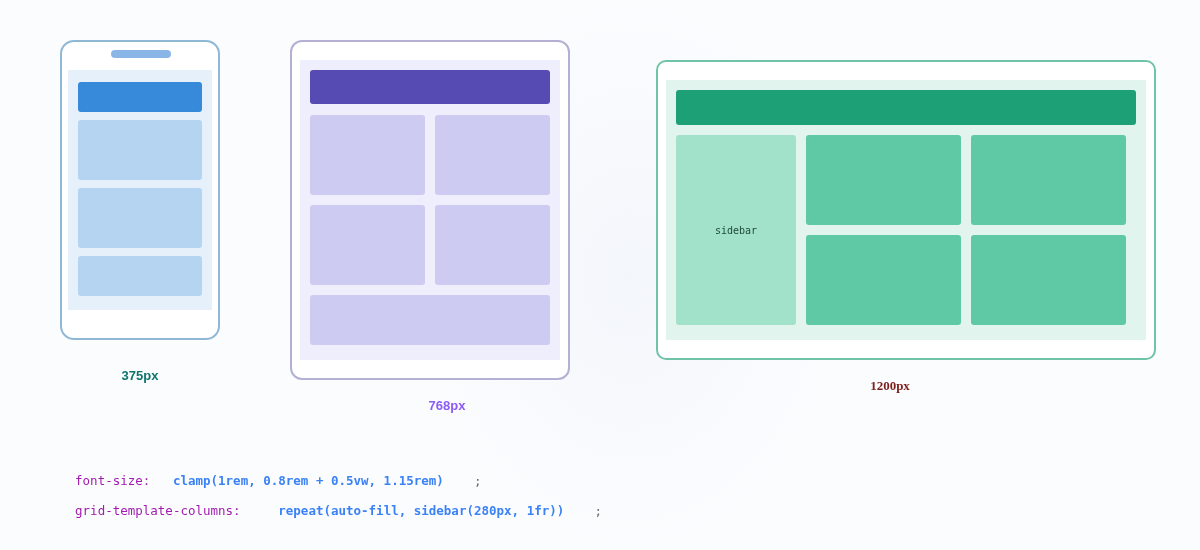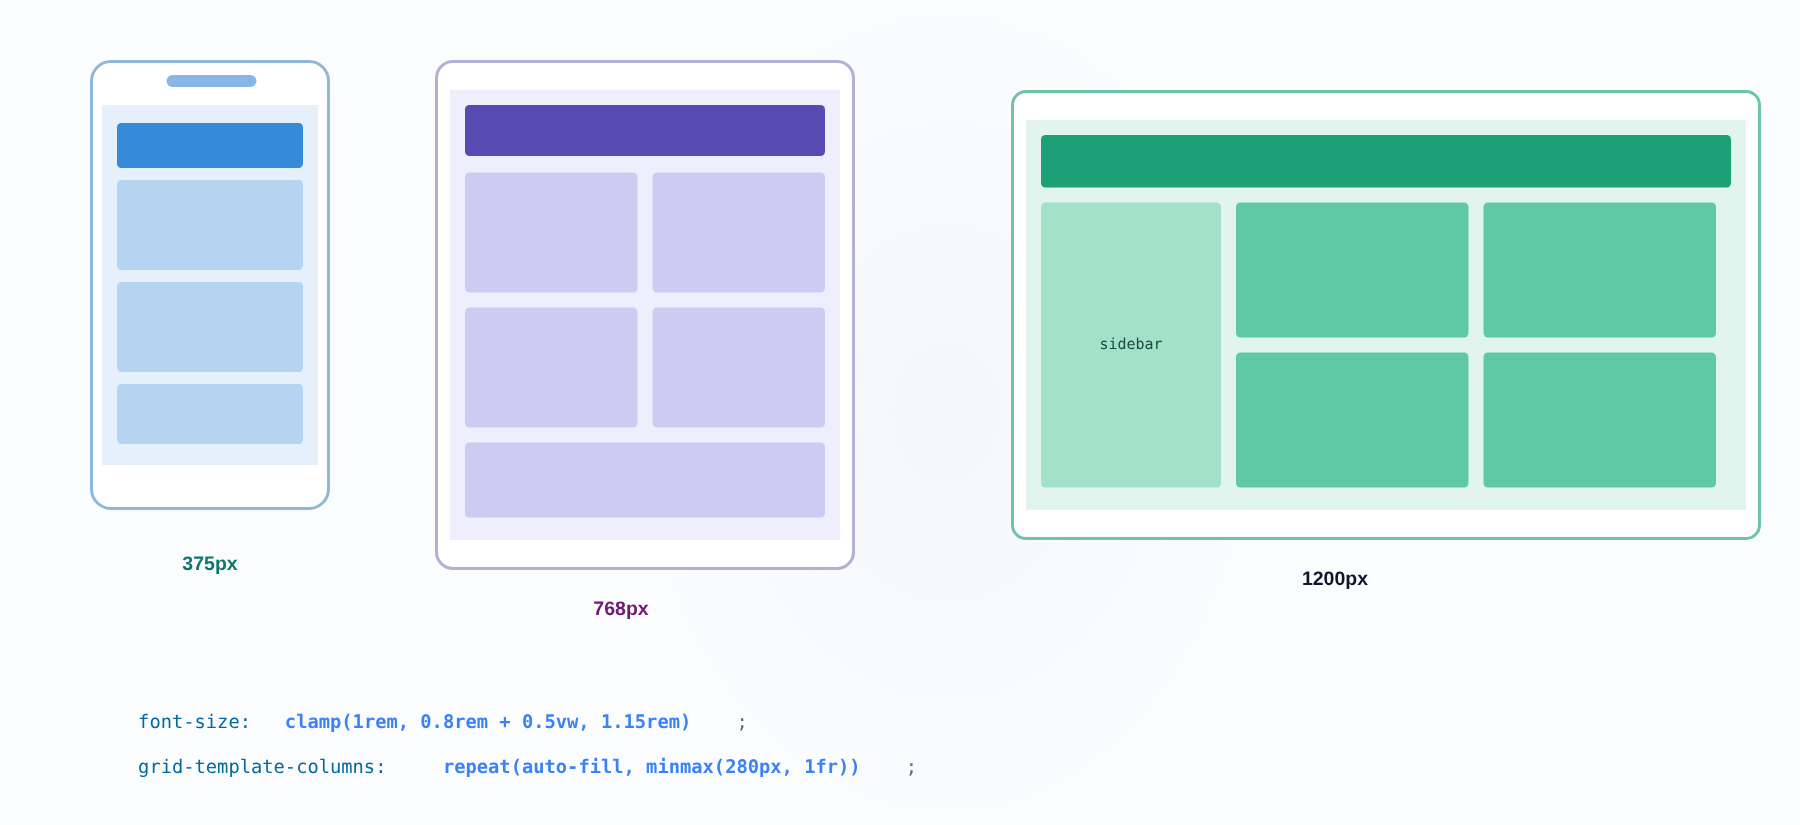--- a/index.html
+++ b/index.html
@@ -18,27 +18,27 @@
   .blk { position: absolute; border-radius: 3px; }
 
   
   #mobile { left: 60px; top: 40px; width: 160px; height: 300px; border: 2px solid #8fb8d6; border-radius: 14px; }
   #mobile .notch { position: absolute; left: 49px; top: 8px; width: 60px; height: 8px; border-radius: 4px; background: #89b6e6; }
   #mobile .screen { left: 6px; top: 28px; width: 144px; height: 240px; background: #e6f0fb; }
   
   #tablet { left: 290px; top: 40px; width: 280px; height: 340px; border: 2px solid #b3b0d4; border-radius: 12px; }
   #tablet .screen { left: 8px; top: 18px; width: 260px; height: 300px; background: #eeeefc; }
   
-  #desktop { left: 674px; top: 60px; width: 500px; height: 300px; border: 2px solid #6fc4a8; border-radius: 10px; }
+  #desktop { left: 656px; top: 60px; width: 500px; height: 300px; border: 2px solid #6fc4a8; border-radius: 10px; }
   #desktop .screen { left: 8px; top: 18px; width: 480px; height: 260px; background: #e2f4ee; }
   .sidebar-label { position: absolute; left: 0; right: 0; top: 50%; transform: translateY(-50%); text-align: center; font-family: "DejaVu Sans Mono", monospace; font-size: 10px; color: #1e4a3c; }
 
   .caption { position: absolute; font-weight: bold; font-size: 13px; text-align: center; width: 120px; }
   .code-line { position: absolute; left: 60px; font-family: "DejaVu Sans Mono", monospace; font-size: 12.5px; white-space: pre; }
-  .code-prop { color: #0369a1; margin-left: 17px; }
+  .code-prop { color: #a21caf; }
   .code-val { color: #3b82f6; font-weight: bold; }
   .code-semi { color: #6a6a6a; }
 </style>
 </head>
 <body>
 
 <div class="glow"></div>
 
 <div class="device" id="mobile">
   <div class="notch"></div>
@@ -54,34 +54,34 @@
 <div class="device" id="tablet">
   <div class="screen">
     <div class="blk" style="left:10px;top:10px;width:240px;height:34px;background:#554bb3;"></div>
     <div class="blk" style="left:10px;top:55px;width:115px;height:80px;background:#cecbf3;"></div>
     <div class="blk" style="left:135px;top:55px;width:115px;height:80px;background:#cecbf3;"></div>
     <div class="blk" style="left:10px;top:145px;width:115px;height:80px;background:#cecbf3;"></div>
     <div class="blk" style="left:135px;top:145px;width:115px;height:80px;background:#cecbf3;"></div>
     <div class="blk" style="left:10px;top:235px;width:240px;height:50px;background:#cecbf3;"></div>
   </div>
 </div>
-<div class="caption" style="left:354px;top:398px;color:#701a75;">768px</div>
+<div class="caption" style="left:387px;top:398px;color:#8b5cf6;">768px</div>
 
 <div class="device" id="desktop">
   <div class="screen">
     <div class="blk" style="left:10px;top:10px;width:460px;height:35px;background:#1da075;"></div>
     <div class="blk" style="left:10px;top:55px;width:120px;height:190px;background:#a2e1ca;">
       <span class="sidebar-label">sidebar</span>
     </div>
     <div class="blk" style="left:140px;top:55px;width:155px;height:90px;background:#5ec9a4;"></div>
     <div class="blk" style="left:305px;top:55px;width:155px;height:90px;background:#5ec9a4;"></div>
     <div class="blk" style="left:140px;top:155px;width:155px;height:90px;background:#5ec9a4;"></div>
     <div class="blk" style="left:305px;top:155px;width:155px;height:90px;background:#5ec9a4;"></div>
   </div>
 </div>
-<div class="caption" style="left:830px;top:378px;color:#0f172a;">1200px</div>
+<div class="caption" style="left:830px;top:378px;color:#7f1d1d;font-family:Liberation Serif, serif;">1200px</div>
 
 <div class="code-line" style="top:458px;">
   <span class="code-prop">font-size:</span><span>   </span><span class="code-val">clamp(1rem, 0.8rem + 0.5vw, 1.15rem)</span><span>    </span><span class="code-semi">;</span>
 </div>
 <div class="code-line" style="top:488px;">
-  <span class="code-prop">grid-template-columns:</span><span>     </span><span class="code-val">repeat(auto-fill, minmax(280px, 1fr))</span><span>    </span><span class="code-semi">;</span>
+  <span class="code-prop">grid-template-columns:</span><span>     </span><span class="code-val">repeat(auto-fill, sidebar(280px, 1fr))</span><span>    </span><span class="code-semi">;</span>
 </div>
 
 </body></html>

